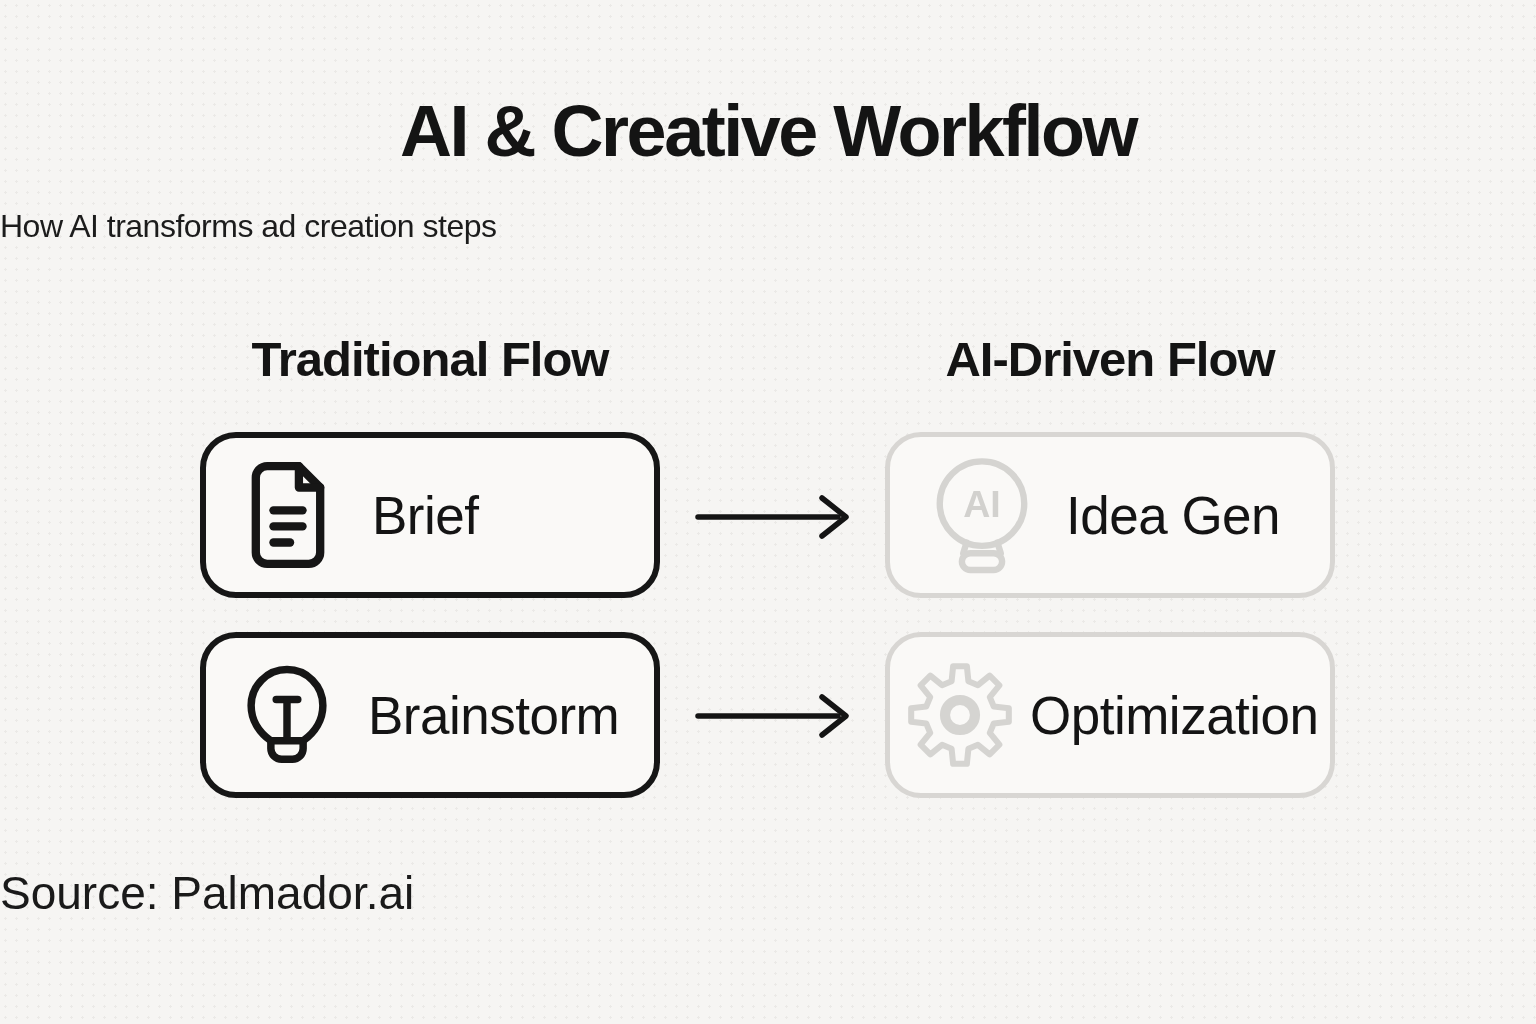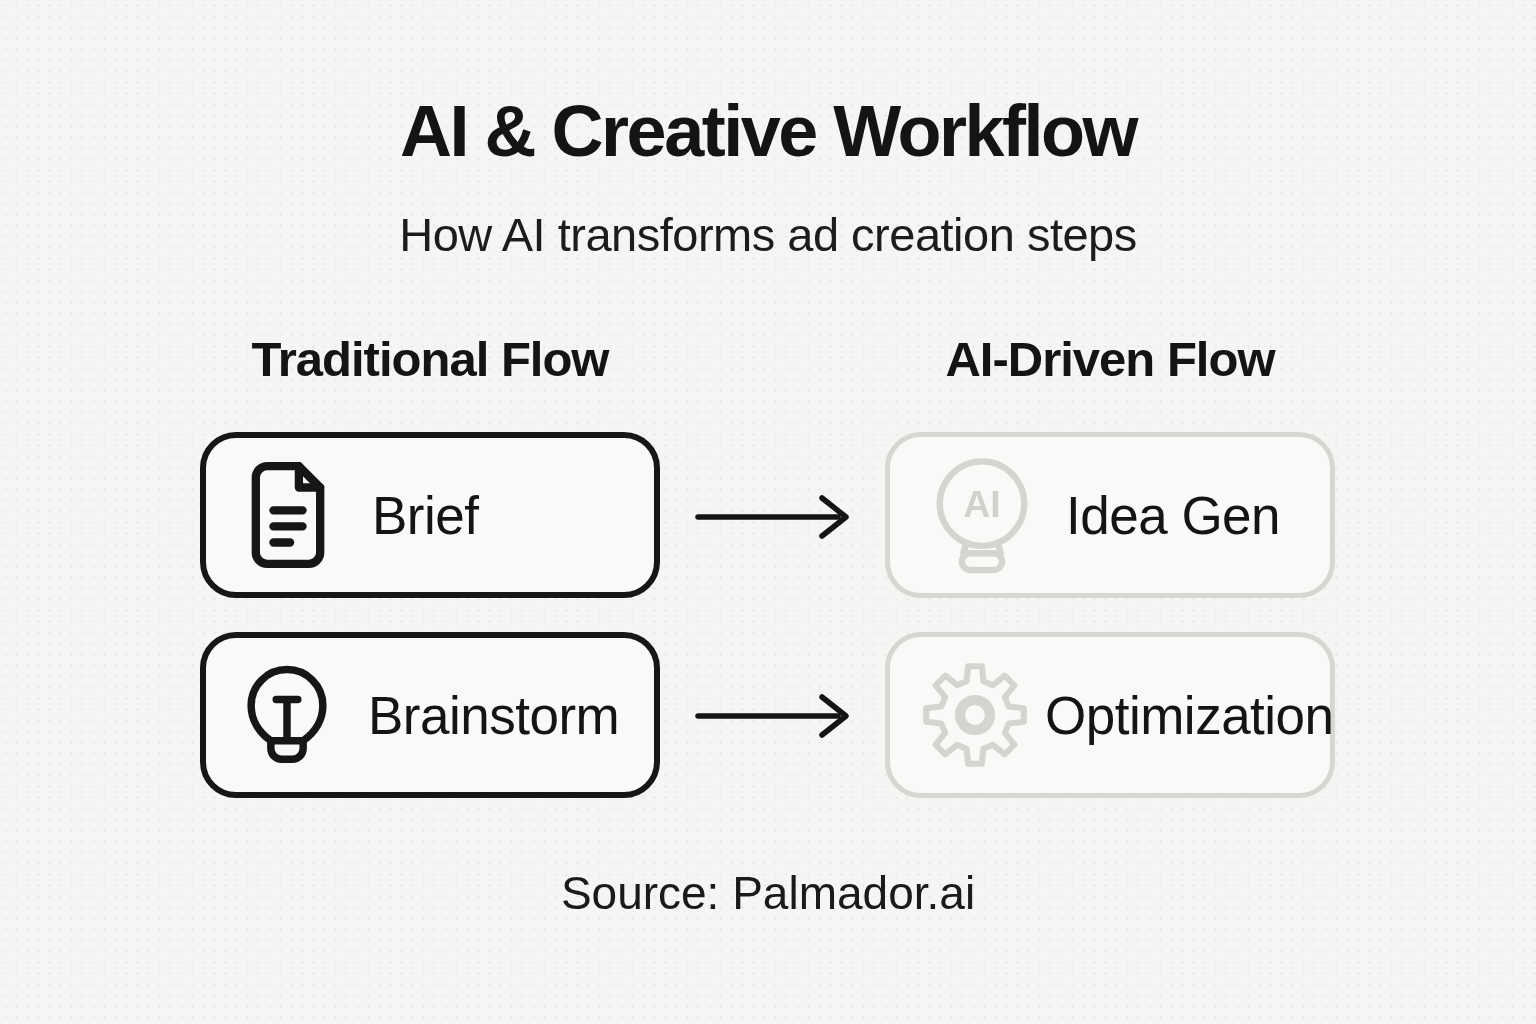--- a/index.html
+++ b/index.html
@@ -13,21 +13,21 @@
     background-image:radial-gradient(circle, rgba(170,165,155,0.14) 1px, transparent 1.2px);
     background-size:11px 11px;
   }
   .page-title{
     position:absolute;top:94px;left:0;width:100%;
     text-align:center;font-size:72px;font-weight:700;
     letter-spacing:-2.5px;color:#141414;line-height:1.05;
   }
   .page-subtitle{
     position:absolute;top:209px;left:0;width:100%;
-    text-align:center;font-size:47px;font-weight:400;
+    text-align:left;font-size:32px;font-weight:400;
     letter-spacing:-0.5px;color:#1c1c1c;line-height:1.1;
   }
   .col-header{
     position:absolute;top:331px;text-align:center;
     font-size:49px;font-weight:700;letter-spacing:-1px;color:#141414;
   }
   .col-header.left{left:200px;width:460px;}
   .col-header.right{left:885px;width:450px;}
   .step-box{
     position:absolute;height:166px;border-radius:36px;
@@ -38,26 +38,26 @@
   .step-box.light{border:5px solid #d8d6d3;}
   .step-label{
     font-size:53px;font-weight:500;color:#141414;
     letter-spacing:-0.5px;white-space:nowrap;line-height:1;
   }
   .icon{display:flex;align-items:center;justify-content:center;flex:0 0 auto;}
   .icon svg{display:block;}
   .arrow{position:absolute;}
   .source-line{
     position:absolute;top:866px;left:0;width:100%;
-    text-align:center;font-size:46px;font-weight:400;color:#1a1a1a;
+    text-align:left;font-size:46px;font-weight:400;color:#1a1a1a;
   }
   #box-brief{left:200px;top:432px;width:460px;padding-left:38px;gap:40px;}
   #box-brainstorm{left:200px;top:632px;width:460px;padding-left:38px;gap:38px;}
   #box-ideagen{left:885px;top:432px;width:450px;padding-left:42px;gap:34px;}
-  #box-optimization{left:885px;top:632px;width:450px;padding-left:27px;gap:12px;}
+  #box-optimization{left:885px;top:632px;width:450px;padding-left:12px;gap:12px;}
   #arrow-1{left:695px;top:485px;}
   #arrow-2{left:695px;top:684px;}
 </style>
 </head>
 <body>
 
 <div id="canvas">
 
   <div class="page-title">AI &amp; Creative Workflow</div>
   <div class="page-subtitle">How AI transforms ad creation steps</div>

